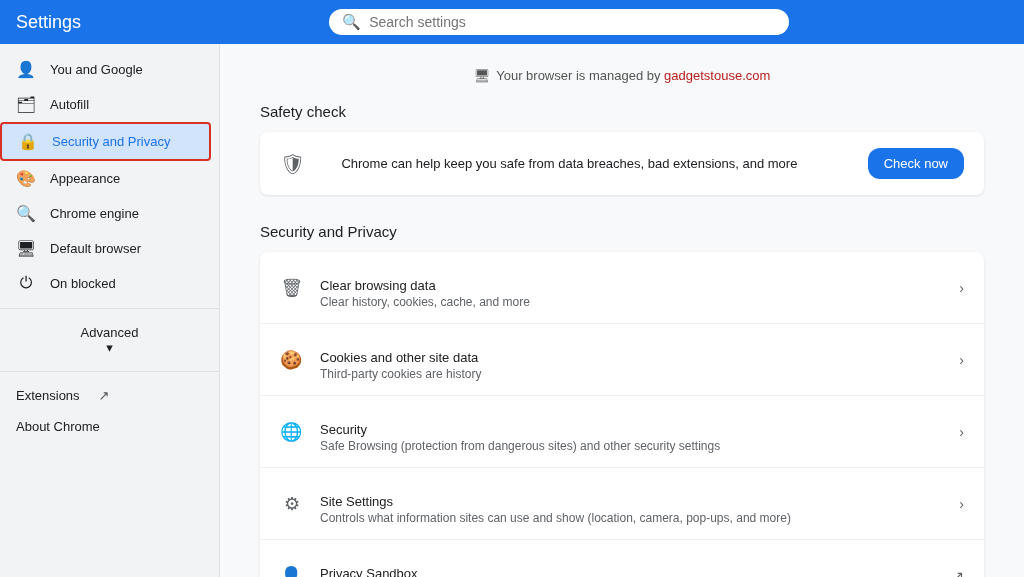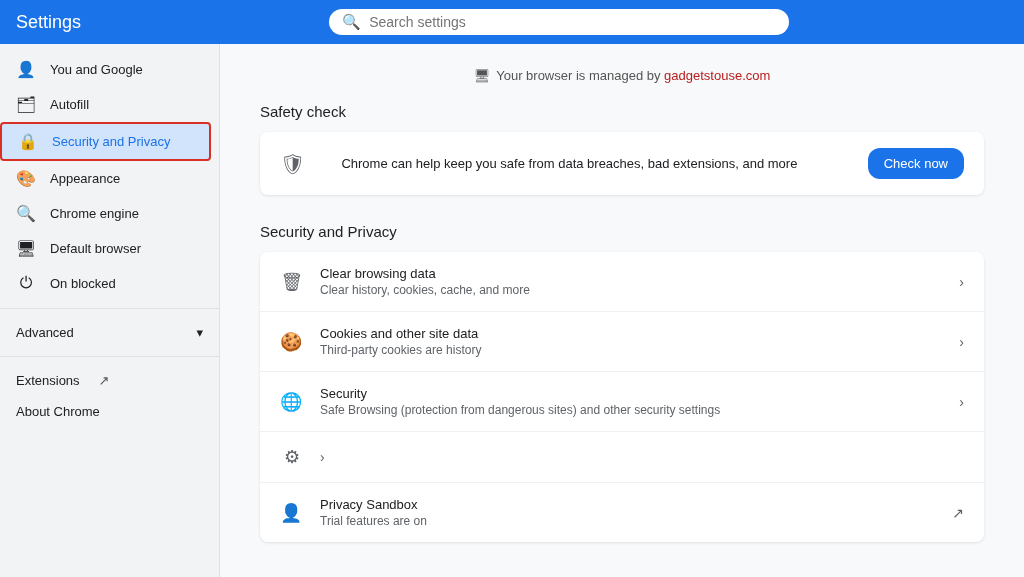--- a/index.html
+++ b/index.html
@@ -93,20 +93,21 @@
     }
     .sidebar-section-label {
       display: flex;
       align-items: center;
       justify-content: space-between;
       padding: 8px 16px;
       font-size: 13px;
       font-weight: 500;
       color: #202124;
       cursor: pointer;
+      flex-direction: column;
     }
     .sidebar-plain {
       display: flex;
       align-items: center;
       padding: 8px 16px;
       gap: 19px;
       font-size: 13px;
       color: #202124;
       cursor: pointer;
     }
@@ -190,20 +191,21 @@
     .settings-item:last-child { border-bottom: none; }
     .settings-item .item-icon {
       font-size: 18px;
       color: #5f6368;
       width: 24px;
       text-align: center;
       flex-shrink: 0;
     }
     .settings-item-text {
       flex: 1;
+      margin-top: 12px;
     }
     .settings-item-title {
       font-size: 13px;
       color: #202124;
       font-weight: 500;
     }
     .settings-item-desc {
       font-size: 12px;
       color: #5f6368;
       margin-top: 2px;
@@ -324,20 +326,24 @@
           <span class="item-icon">🌐</span>
           <div class="settings-item-text">
             <div class="settings-item-title">Security</div>
             <div class="settings-item-desc">Safe Browsing (protection from dangerous sites) and other security settings</div>
           </div>
           <span class="arrow">›</span>
         </div>
 
         <div class="settings-item">
           <span class="item-icon">⚙</span>
+          <div class="settings-item-text">
+            <div class="settings-item-title">Site Settings</div>
+            <div class="settings-item-desc">Controls what information sites can use and show (location, camera, pop-ups, and more)</div>
+          </div>
           <span class="arrow">›</span>
         </div>
 
         <div class="settings-item">
           <span class="item-icon">👤</span>
           <div class="settings-item-text">
             <div class="settings-item-title">Privacy Sandbox</div>
             <div class="settings-item-desc">Trial features are on</div>
           </div>
           <span class="external-icon">↗</span>

